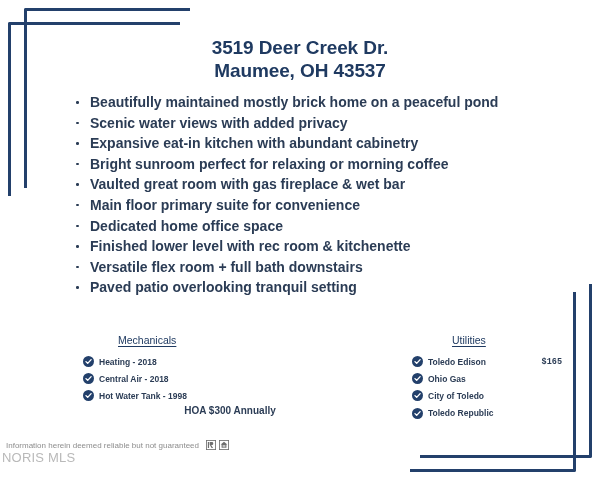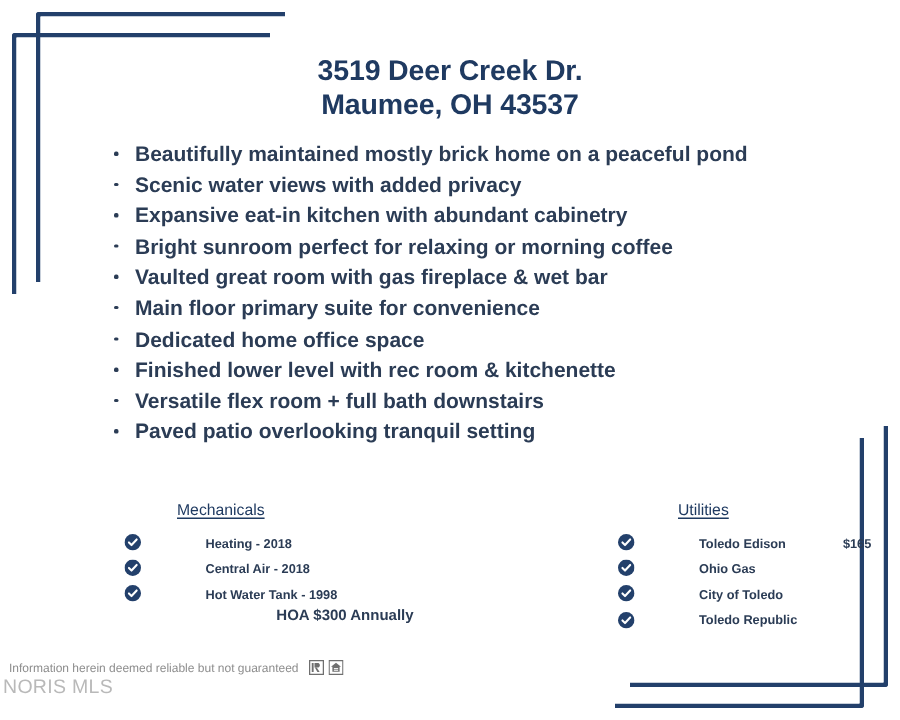--- a/index.html
+++ b/index.html
@@ -149,37 +149,37 @@
   }
   .check-list li {
     position: relative;
     display: flex;
     align-items: center;
     font-size: 8.5px;
     font-weight: bold;
     color: #2b3c55;
     margin-bottom: 6.2px;
     white-space: nowrap;
-    gap: 38px;
   }
   .check-icon {
     flex: 0 0 auto;
     width: 11px;
     height: 11px;
     margin-right: 5px;
     display: block;
   }
   .check-label {
     flex: 0 0 auto;
   }
   .check-value {
     margin-left: auto;
     font-size: 8.5px;
     font-weight: bold;
     color: #2b3c55;
+    font-family: Liberation Mono, monospace;
   }
 
   
   .hoa {
     position: absolute;
     left: 0;
     top: 405px;
     width: 508px;
     text-align: center;
     font-size: 10px;

